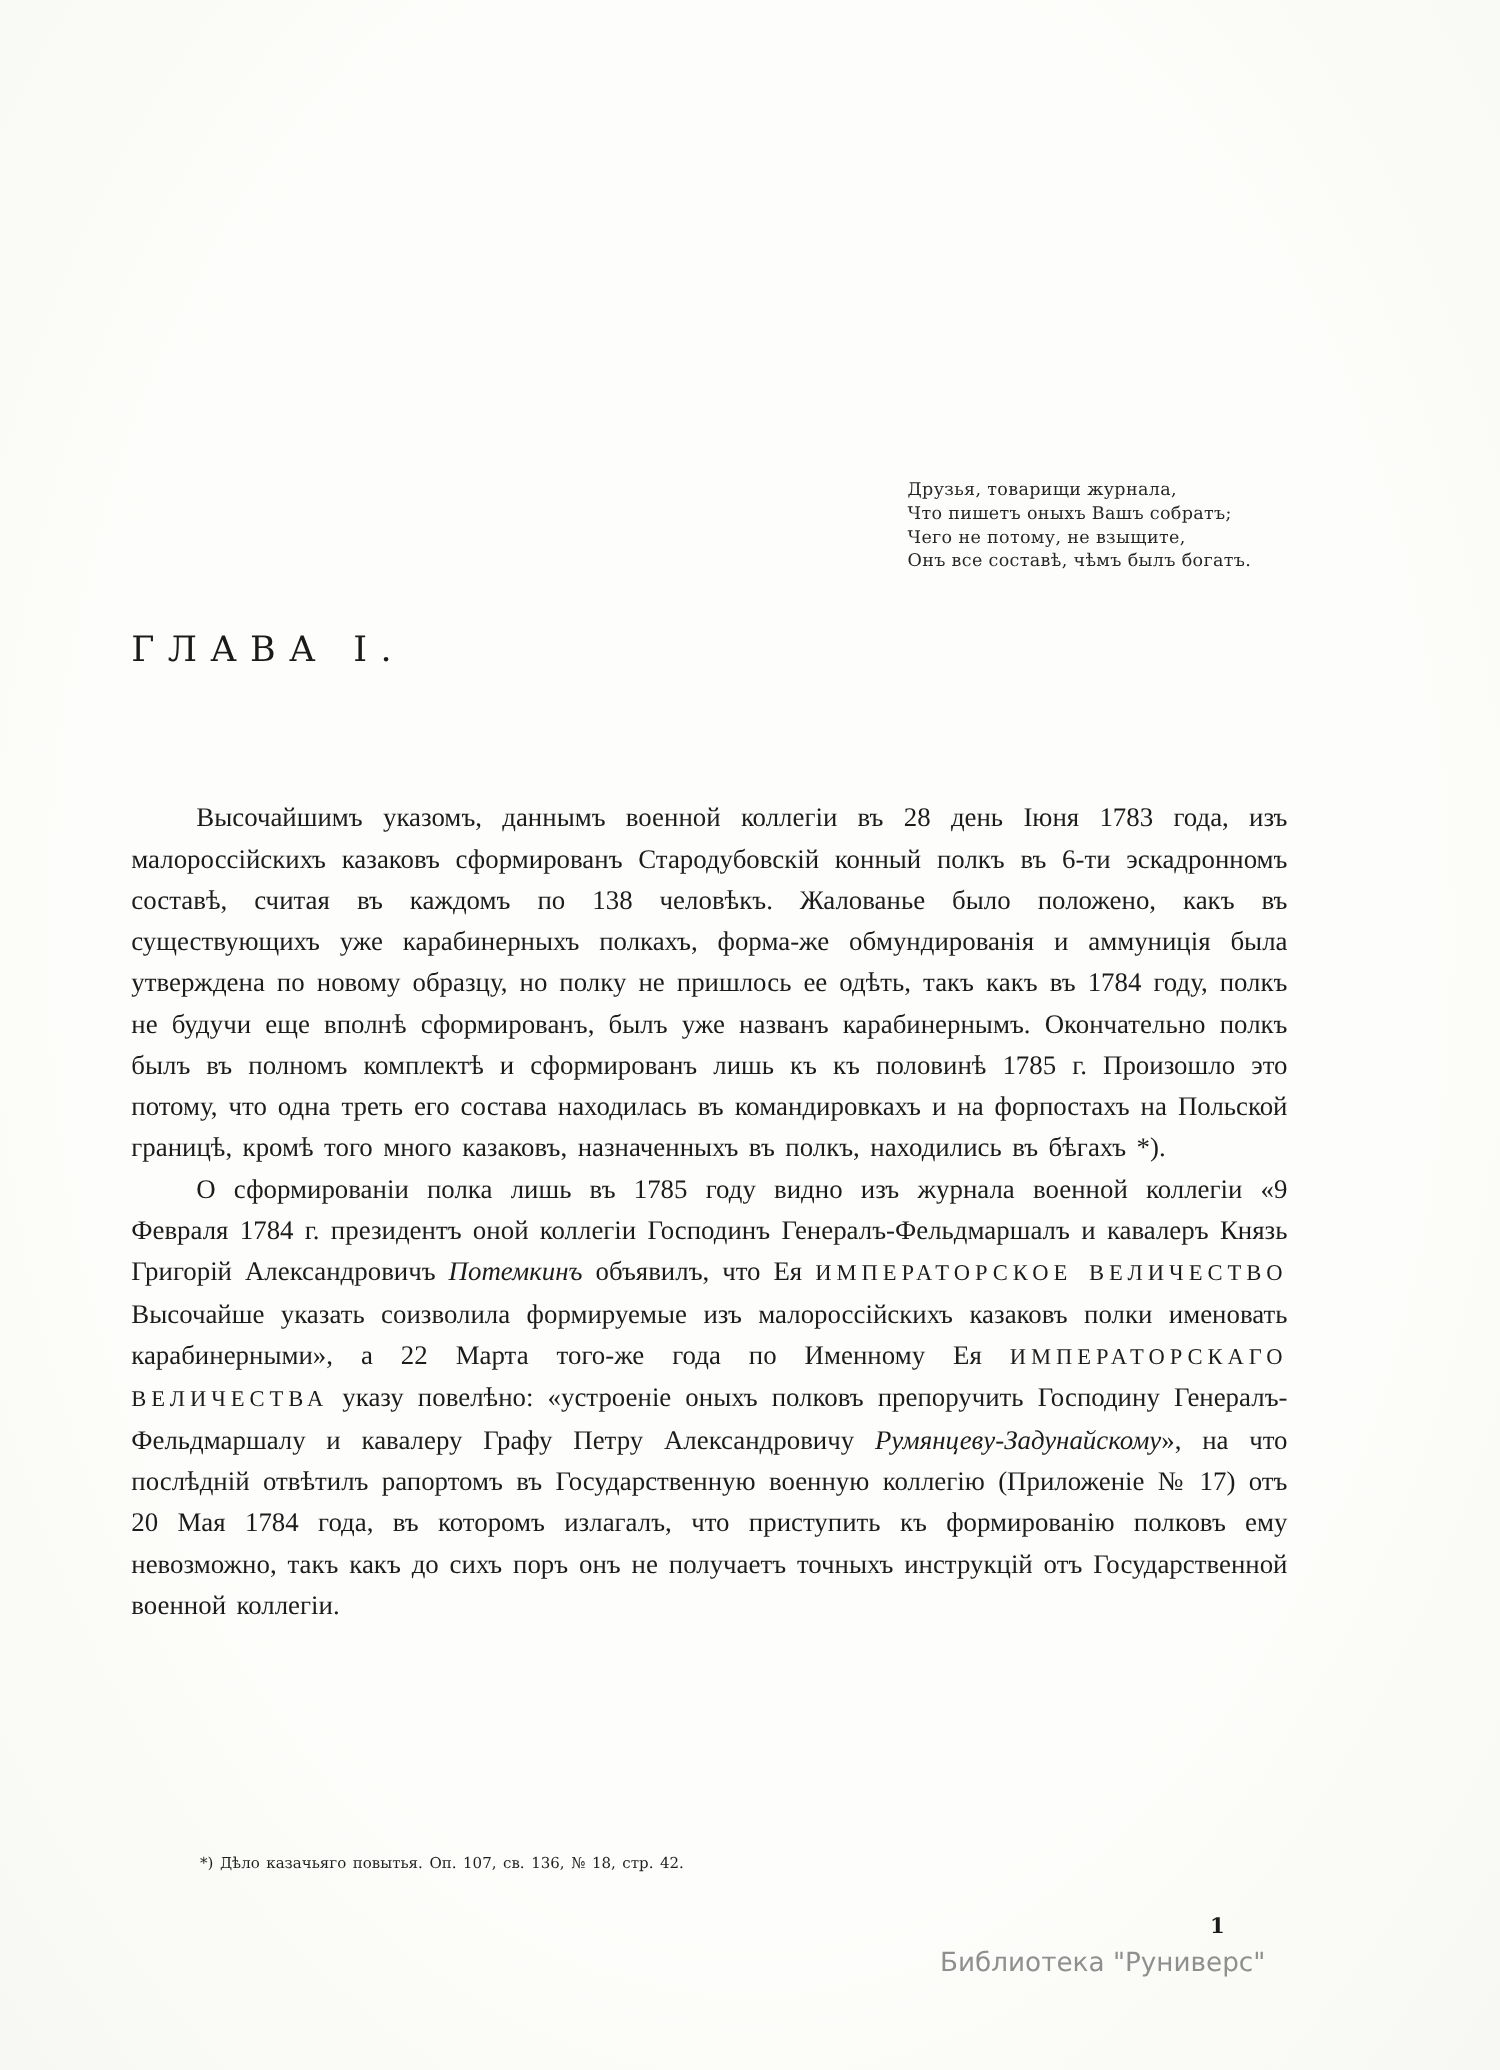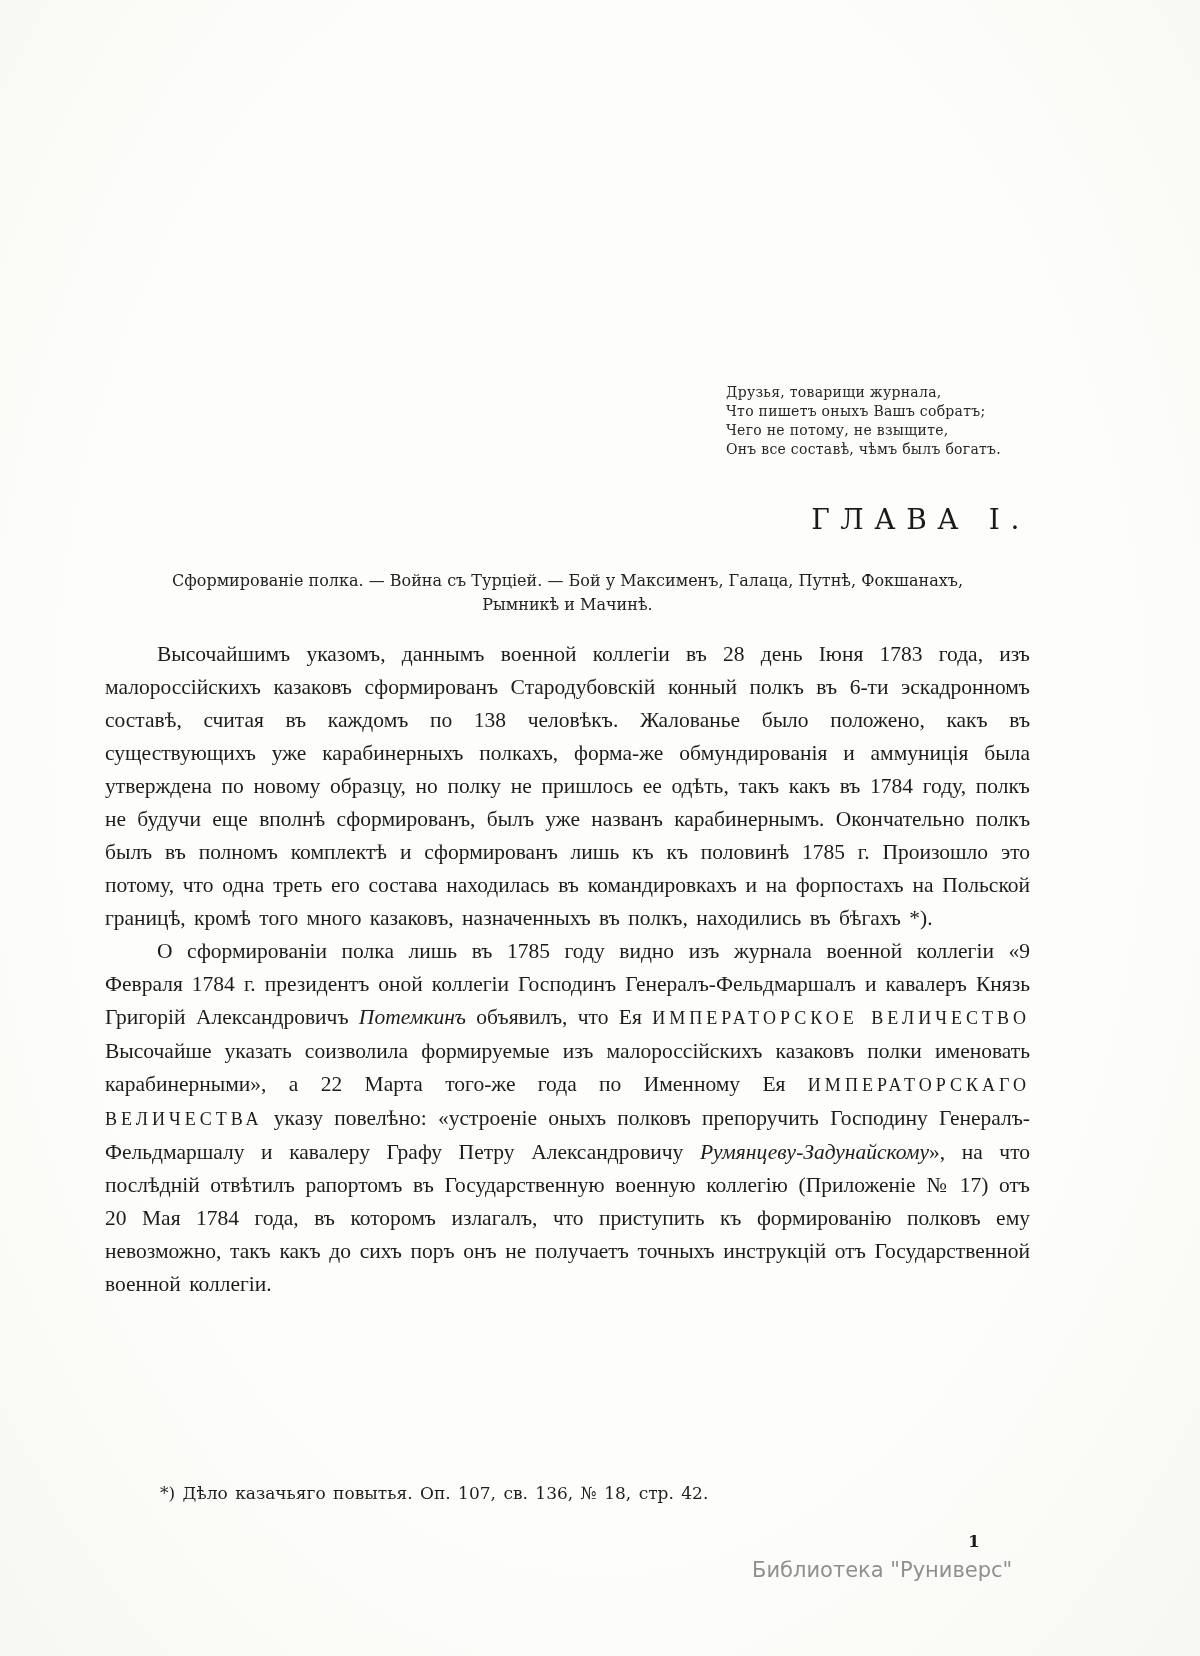--- a/index.html
+++ b/index.html
@@ -27,21 +27,21 @@
     line-height: 19px;
     color: #262626;
     letter-spacing: 0.02em;
   }
   .chapter-title {
     position: absolute;
     top: 503px;
     left: 105px;
     width: 925px;
     margin: 0;
-    text-align: right;
+    text-align: left;
     font-size: 28px;
     font-weight: normal;
     letter-spacing: 0.38em;
     color: #1a1a1a;
   }
   .subtitle {
     position: absolute;
     top: 569px;
     left: 75px;
     width: 985px;
@@ -71,21 +71,21 @@
     text-transform: uppercase;
     letter-spacing: 0.22em;
     font-size: 0.84em;
     margin-top: 28px;
   }
   .footnote {
     position: absolute;
     top: 1483px;
     left: 160px;
     width: 870px;
-    font-size: 17px;
+    font-size: 12px;
     color: #1e1e1e;
     word-spacing: 0.12em;
   }
   .page-number {
     position: absolute;
     top: 1531px;
     left: 968px;
     font-size: 17px;
     font-weight: bold;
     color: #1a1a1a;
@@ -106,24 +106,20 @@
 
   <div class="epigraph">
     <div>Друзья, товарищи журнала,</div>
     <div>Что пишетъ оныхъ Вашъ собратъ;</div>
     <div>Чего не потому, не взыщите,</div>
     <div>Онъ все составѣ, чѣмъ былъ богатъ.</div>
   </div>
 
   <h1 class="chapter-title">ГЛАВА I.</h1>
 
-  <div class="subtitle">
-    <div>Сформированіе полка. — Война съ Турціей. — Бой у Максименъ, Галаца, Путнѣ, Фокшанахъ,</div>
-    <div>Рымникѣ и Мачинѣ.</div>
-  </div>
 
   <div class="body-text">
     <p>
       <span>Высочайшимъ указомъ, даннымъ военной коллегіи въ 28 день Іюня 1783 года, изъ малороссійскихъ казаковъ сформированъ Стародубовскій конный полкъ въ 6-ти эскадронномъ составѣ, считая въ каждомъ по 138 человѣкъ. Жалованье было положено, какъ въ существующихъ уже карабинерныхъ полкахъ, форма-же обмундированія и аммуниція была утверждена по новому образцу, но полку не пришлось ее одѣть, такъ какъ въ 1784 году, полкъ не будучи еще вполнѣ сформированъ, былъ уже названъ карабинернымъ. Окончательно полкъ былъ въ полномъ комплектѣ и сформированъ лишь къ къ половинѣ 1785 г. Произошло это потому, что одна треть его состава находилась въ командировкахъ и на форпостахъ на Польской границѣ, кромѣ того много казаковъ, назначенныхъ въ полкъ, находились въ бѣгахъ *).</span>
     </p>
     <p>
       <span>О сформированіи полка лишь въ 1785 году видно изъ журнала военной коллегіи «9 Февраля 1784 г. президентъ оной коллегіи Господинъ Генералъ-Фельдмаршалъ и кавалеръ Князь Григорій Александровичъ </span><span class="seg-italic">Потемкинъ</span><span> объявилъ, что Ея </span><span class="seg-spaced">Императорское Величество</span><span> Высочайше указать соизволила формируемые изъ малороссійскихъ казаковъ полки именовать карабинерными», а 22 Марта того-же года по Именному Ея </span><span class="seg-spaced">Императорскаго Величества</span><span> указу повелѣно: «устроеніе оныхъ полковъ препоручить Господину Генералъ-Фельдмаршалу и кавалеру Графу Петру Александровичу </span><span class="seg-italic">Румянцеву-Задунайскому</span><span>», на что послѣдній отвѣтилъ рапортомъ въ Государственную военную коллегію (Приложеніе № 17) отъ 20 Мая 1784 года, въ которомъ излагалъ, что приступить къ формированію полковъ ему невозможно, такъ какъ до сихъ поръ онъ не получаетъ точныхъ инструкцій отъ Государственной военной коллегіи.</span>
     </p>
   </div>
 

